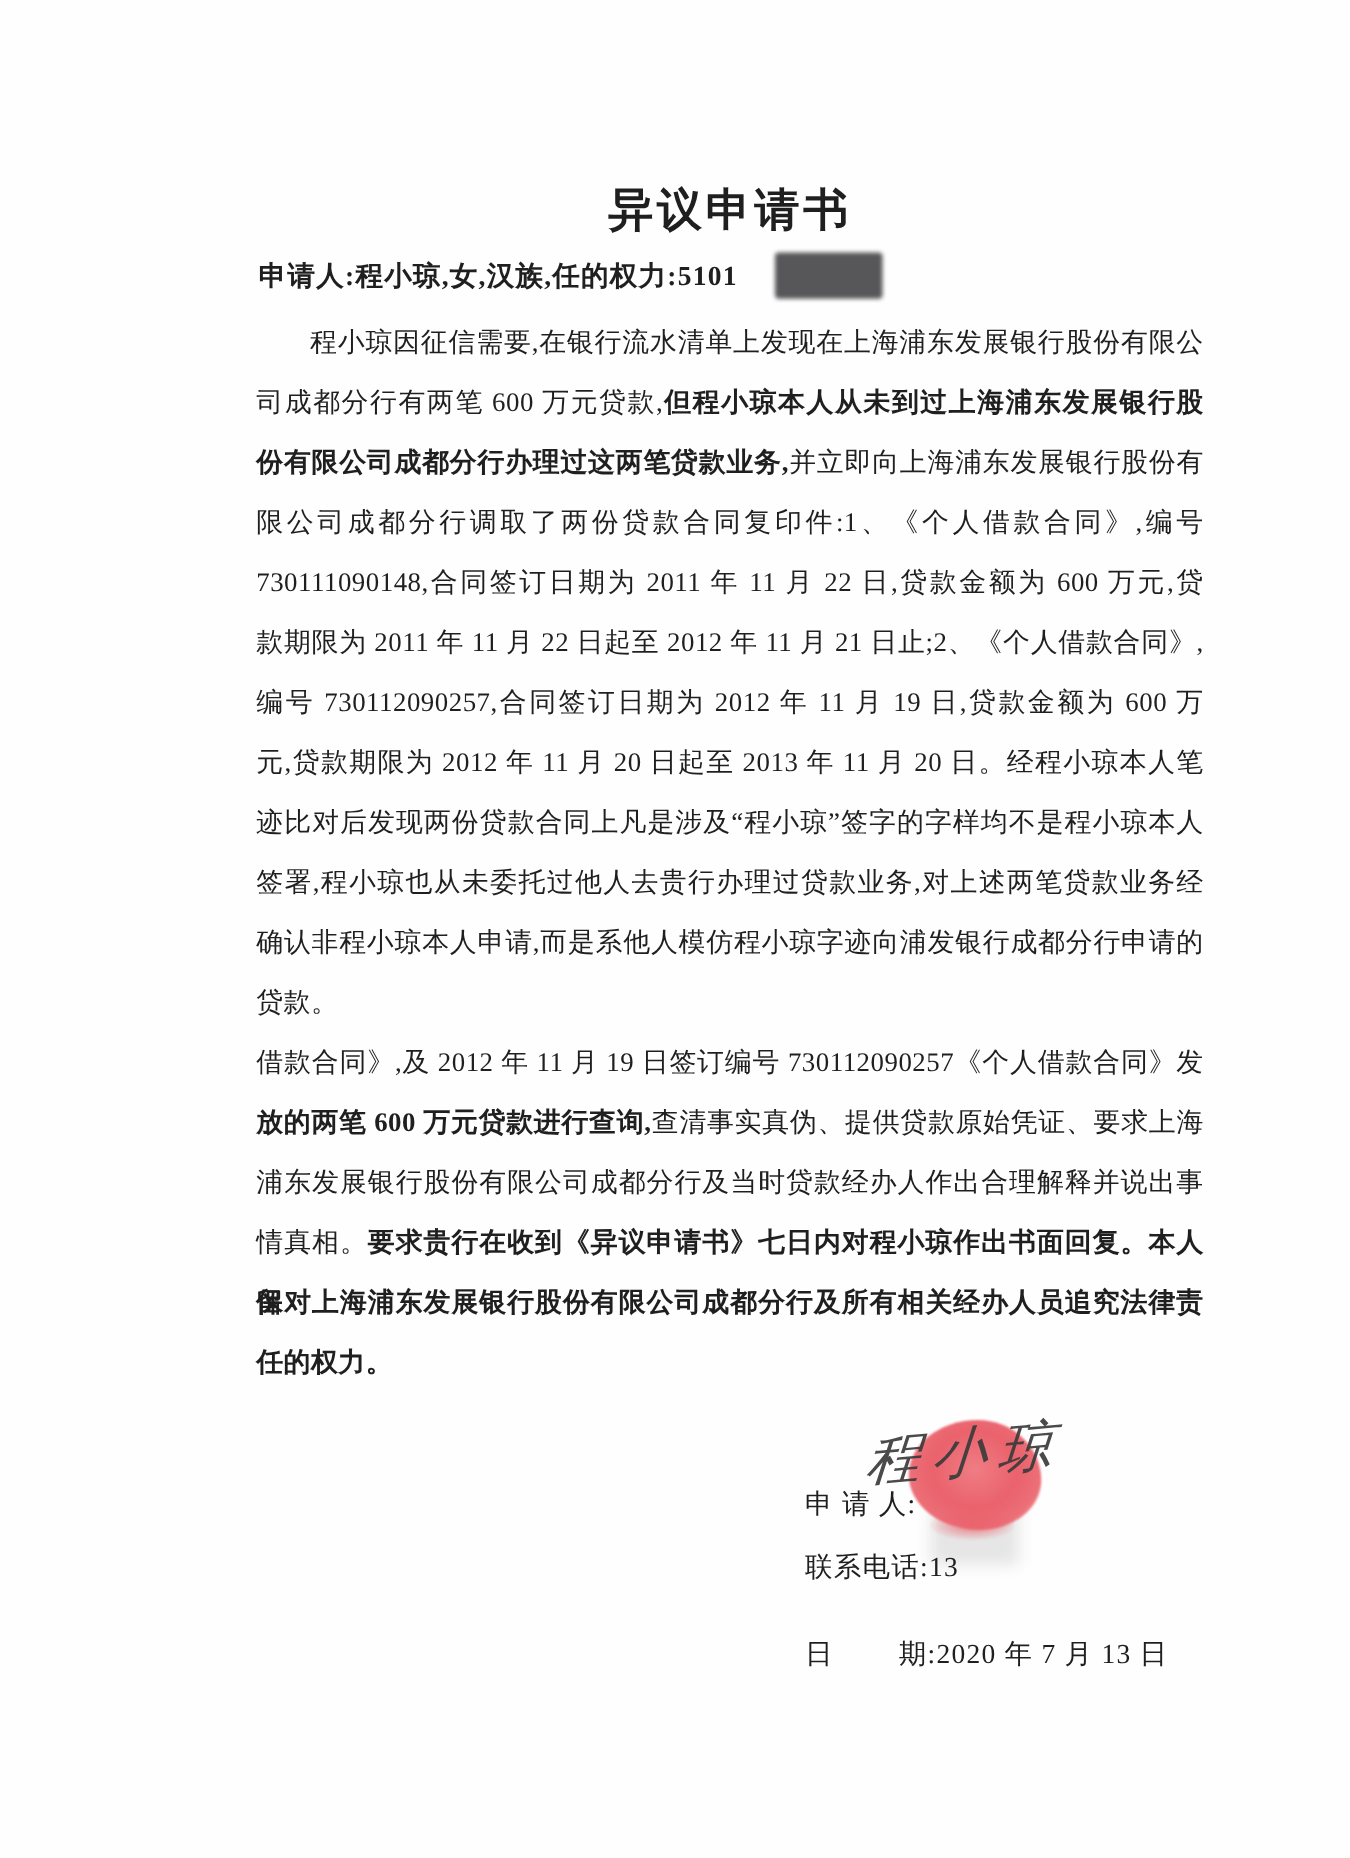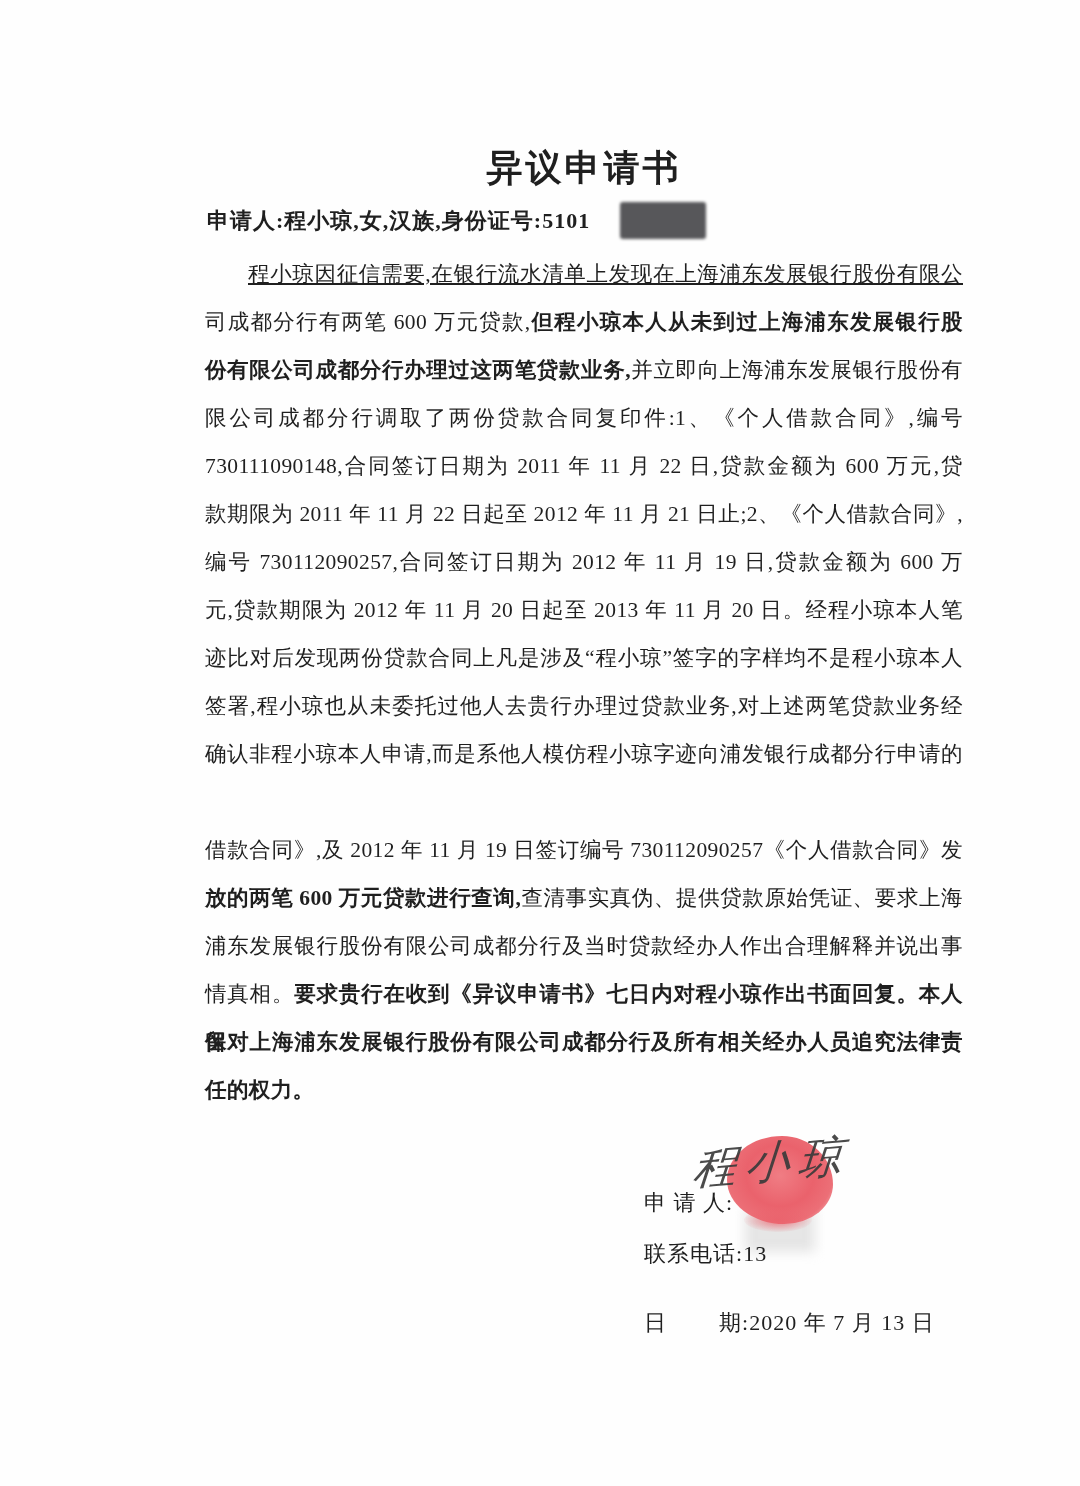--- a/index.html
+++ b/index.html
@@ -22,21 +22,21 @@
     vertical-align:-11px;
   }
   .para { position:absolute; left:205px; width:758px; }
   .para-1 { top:250px; }
   .para-2 { top:826px; }
   .line {
     height:48px; line-height:48px; font-size:21.5px; letter-spacing:0.4px;
     text-align:justify; text-align-last:justify;
   }
   .line.short { text-align:left; text-align-last:left; }
-  .line.indent { text-indent:43px;text-decoration:underline; }
+  .line.indent { text-indent:43px; }
   .b { font-weight:700; }
   .sig-block { position:absolute; left:605px; top:1150px; width:460px; height:210px; font-size:22px; }
   .sig-row { position:absolute; left:0; white-space:pre; letter-spacing:1px; }
   .sig-row.r1 { top:12px; }
   .sig-row.r2 { top:63px; }
   .sig-row.r3 { top:132px; }
   .stamp {
     position:absolute; left:122px; top:-14px; width:106px; height:88px; z-index:1;
     background:radial-gradient(ellipse at 50% 45%,
       #f07d84 0%, #ea626c 45%, #ec6f77 70%,
@@ -61,35 +61,36 @@
   }
 </style>
 </head>
 <body>
 
 <div class="page">
 
   <div class="doc-title">异议申请书</div>
 
   <div class="applicant-line">
-    <span>申请人:程小琼,女,汉族,身份证号:5101</span><span class="redact-id"></span>
+    <span>申请人:程小琼,女,汉族,任的权力:5101</span><span class="redact-id"></span>
   </div>
 
   <div class="para para-1">
     <div class="line indent"><span>程小琼因征信需要,在银行流水清单上发现在上海浦东发展银行股份有限公</span></div>
     <div class="line"><span>司成都分行有两笔 600 万元贷款,</span><span class="b">但程小琼本人从未到过上海浦东发展银行股</span></div>
     <div class="line"><span class="b">份有限公司成都分行办理过这两笔贷款业务,</span><span>并立即向上海浦东发展银行股份有</span></div>
     <div class="line"><span>限公司成都分行调取了两份贷款合同复印件:1、《个人借款合同》,编号</span></div>
     <div class="line"><span>730111090148,合同签订日期为 2011 年 11 月 22 日,贷款金额为 600 万元,贷</span></div>
     <div class="line"><span>款期限为 2011 年 11 月 22 日起至 2012 年 11 月 21 日止;2、《个人借款合同》,</span></div>
     <div class="line"><span>编号 730112090257,合同签订日期为 2012 年 11 月 19 日,贷款金额为 600 万</span></div>
     <div class="line"><span>元,贷款期限为 2012 年 11 月 20 日起至 2013 年 11 月 20 日。经程小琼本人笔</span></div>
     <div class="line"><span>迹比对后发现两份贷款合同上凡是涉及“程小琼”签字的字样均不是程小琼本人</span></div>
     <div class="line"><span>签署,程小琼也从未委托过他人去贵行办理过贷款业务,对上述两笔贷款业务经</span></div>
     <div class="line"><span>确认非程小琼本人申请,而是系他人模仿程小琼字迹向浦发银行成都分行申请的</span></div>
+    <div class="line short"><span>贷款。</span></div>
   </div>
 
   <div class="para para-2">
     <div class="line"><span>借款合同》,及 2012 年 11 月 19 日签订编号 730112090257《个人借款合同》发</span></div>
     <div class="line"><span class="b">放的两笔 600 万元贷款进行查询,</span><span>查清事实真伪、提供贷款原始凭证、要求上海</span></div>
     <div class="line"><span>浦东发展银行股份有限公司成都分行及当时贷款经办人作出合理解释并说出事</span></div>
     <div class="line"><span>情真相。</span><span class="b">要求贵行在收到《异议申请书》七日内对程小琼作出书面回复。本人保</span></div>
     <div class="line"><span class="b">留对上海浦东发展银行股份有限公司成都分行及所有相关经办人员追究法律责</span></div>
     <div class="line short"><span class="b">任的权力。</span></div>
   </div>

